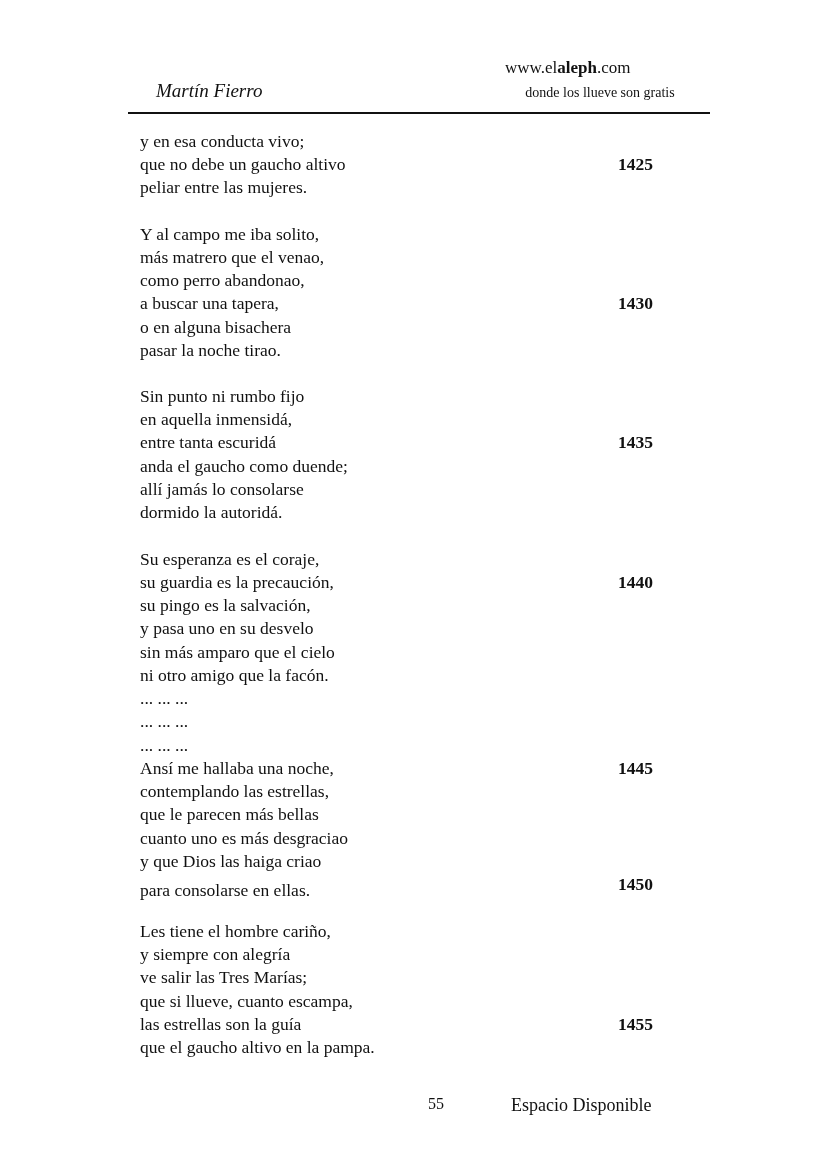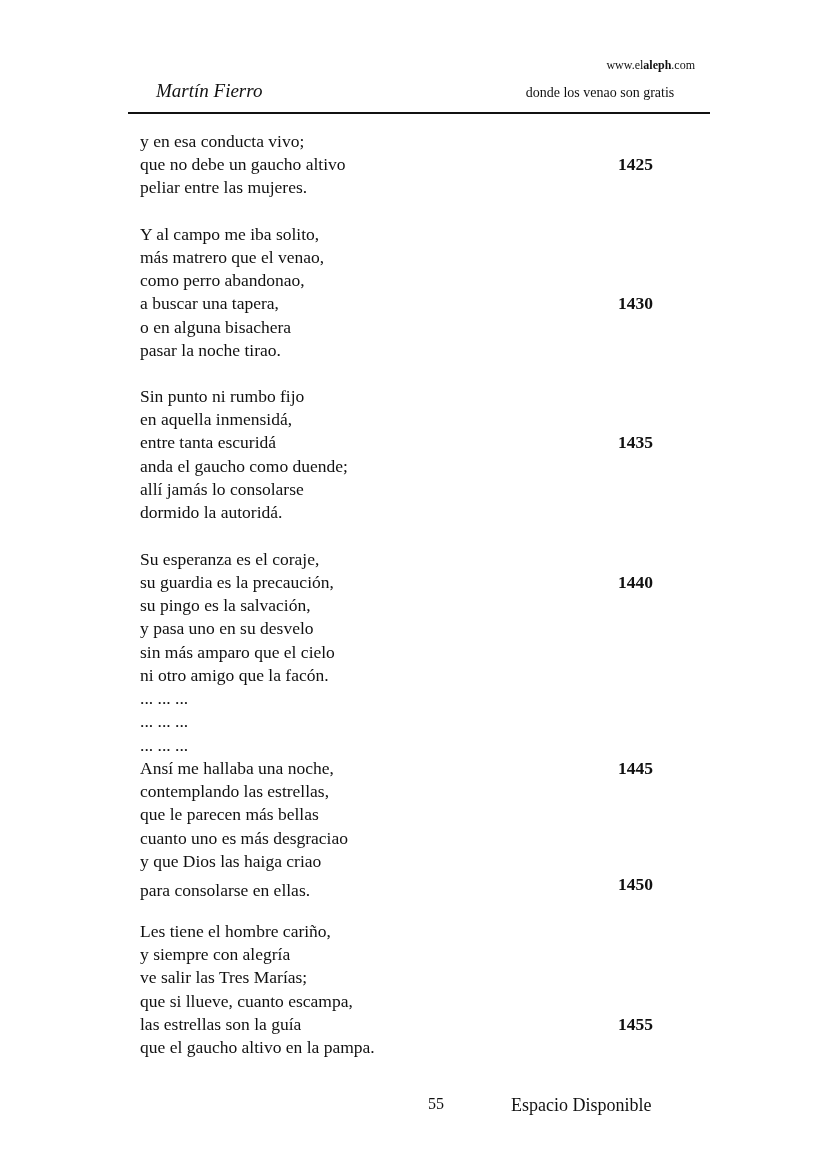--- a/index.html
+++ b/index.html
@@ -1,34 +1,34 @@
 <!DOCTYPE html>
 <html><head>
   <meta charset="utf-8">
   <style>
     html, body { margin: 0; padding: 0; background: #ffffff; }
     body { width: 828px; height: 1172px; position: relative; overflow: hidden;
            font-family: "Liberation Serif", serif; color: #111111; }
     .hdr-title { position: absolute; left: 140px; top: 80px; font-size: 19px; font-style: italic; margin-left: 16px; }
-    .hdr-site { position: absolute; left: 505px; width: 190px; top: 58px; text-align: right; font-size: 12px; }
+    .hdr-site { position: absolute; left: 505px; width: 190px; top: 58px; text-align: left; font-size: 17px; }
     .hdr-site b { font-weight: bold; }
     .hdr-tag { position: absolute; left: 505px; width: 190px; top: 85px; text-align: center; font-size: 14px; }
     .rule { position: absolute; left: 128px; top: 112px; width: 582px; height: 0; border-top: 2px solid #111; }
     .line { position: absolute; left: 140px; font-size: 17.5px; white-space: nowrap; line-height: 20px; }
     .num { position: absolute; left: 618px; font-size: 17.5px; line-height: 20px; font-weight: bold; }
     .pg { position: absolute; left: 428px; top: 1095px; font-size: 16px; }
     .foot { position: absolute; left: 511px; top: 1095px; font-size: 18px; text-align: center; }
   </style>
 </head>
 <body>
 
 <div>
   <div class="hdr-title">Martín Fierro</div>
   <div class="hdr-site"><span>www.el</span><b>aleph</b><span>.com</span></div>
-  <div class="hdr-tag">donde los venao son gratis</div>
+  <div class="hdr-tag">donde los llueve son gratis</div>
   <div class="rule"></div>
 
   <div class="line" style="top:131px">y en esa conducta vivo;</div>
   <div class="line" style="top:154px">que no debe un gaucho altivo</div>
   <div class="line" style="top:177px">peliar entre las mujeres.</div>
 
   <div class="line" style="top:224px">Y al campo me iba solito,</div>
   <div class="line" style="top:247px">más matrero que el venao,</div>
   <div class="line" style="top:270px">como perro abandonao,</div>
   <div class="line" style="top:293px">a buscar una tapera,</div>

